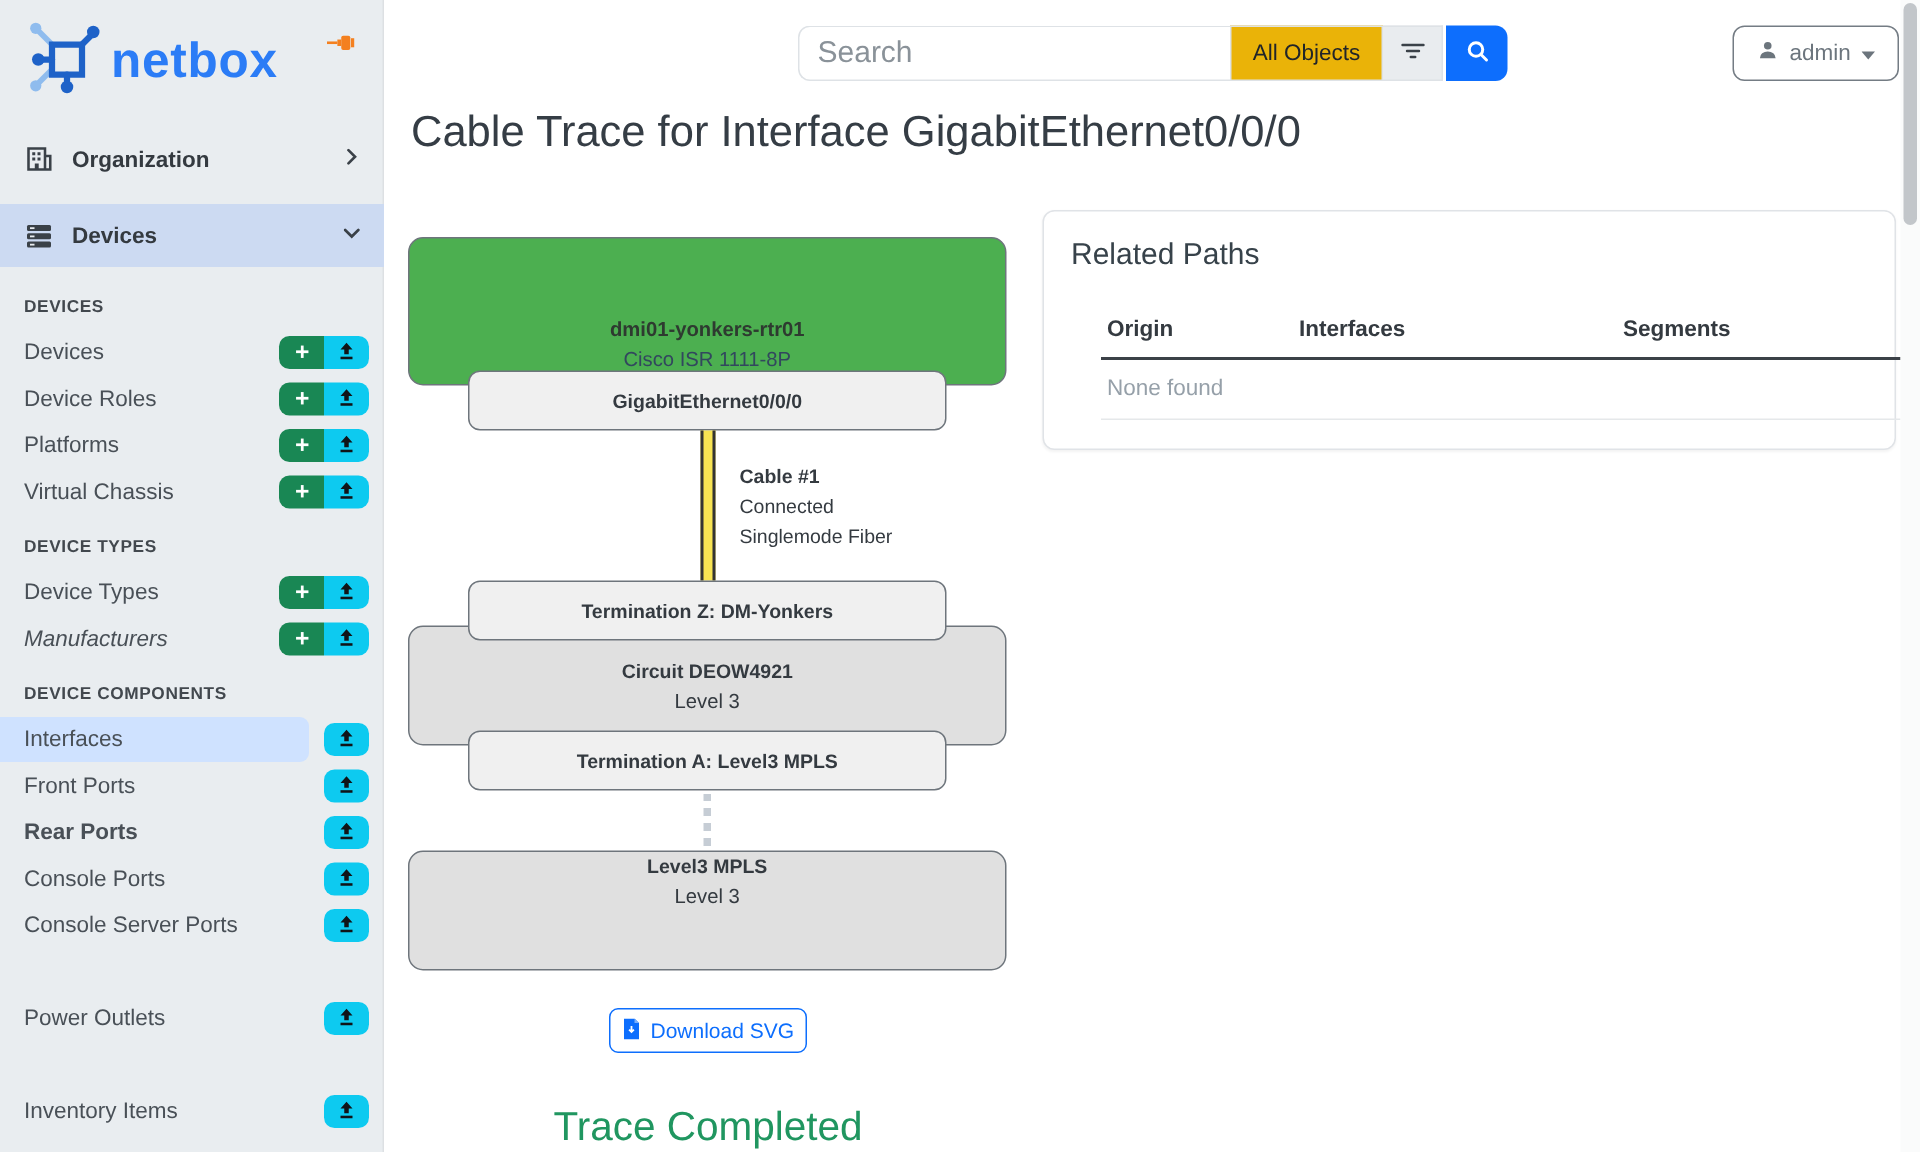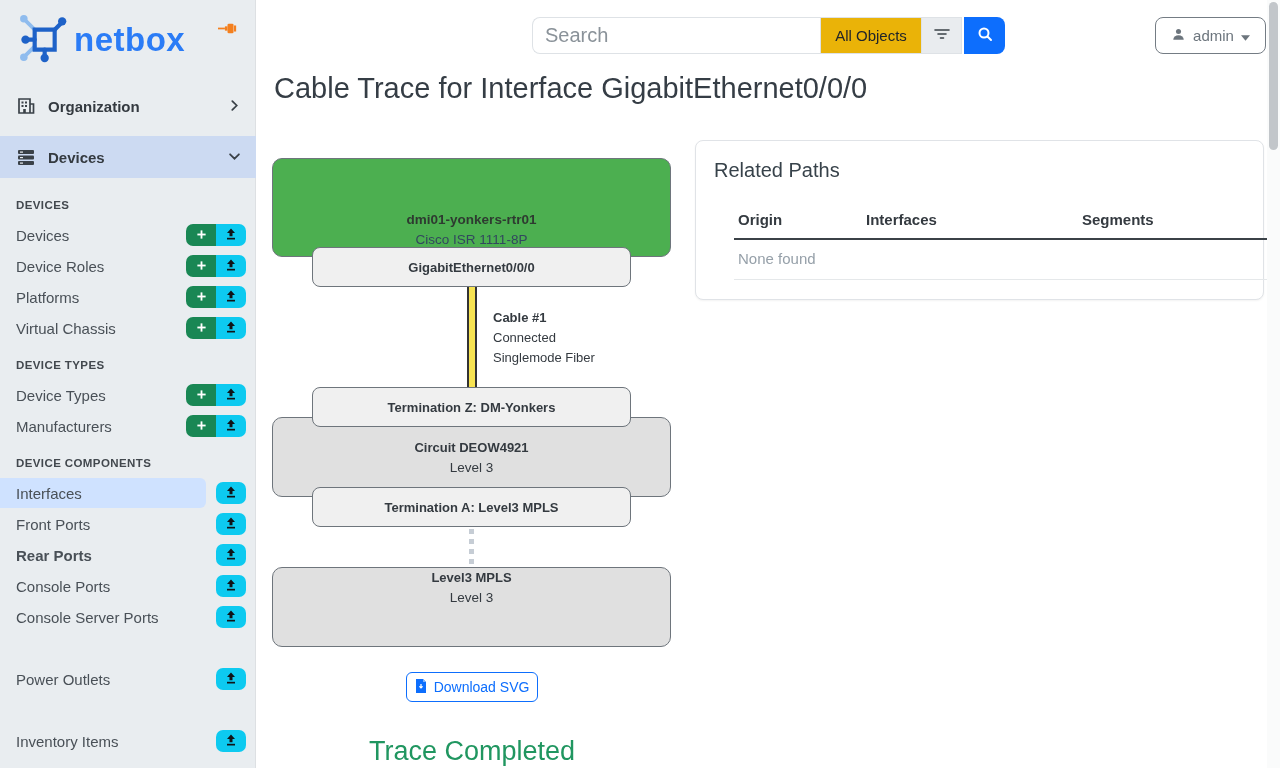--- a/index.html
+++ b/index.html
@@ -270,21 +270,21 @@
             </svg></span>
         </button>
       <button class="btn-import">
           <span><svg width="12" height="12" viewBox="0 0 12 12">
               <path d="M6 0.5 L10 5 H7.5 V8.2 H4.5 V5 H2 Z" fill="#101418"></path>
               <rect x="2" y="9.8" width="8" height="1.7" fill="#101418"></rect>
             </svg></span>
         </button>
     </span>
   </div>
-  <div class="nav-item" style="top:411px;">
+  <div class="nav-item" style="top:411px;font-style:italic;">
     <span class="ilabel">Manufacturers</span>
     <span class="btn-pair">
       <button class="btn-add">
           <span><svg width="11" height="11" viewBox="0 0 12 12">
               <rect x="5" y="1.5" width="2" height="9" fill="#fff"></rect>
               <rect x="1.5" y="5" width="9" height="2" fill="#fff"></rect>
             </svg></span>
         </button>
       <button class="btn-import">
           <span><svg width="12" height="12" viewBox="0 0 12 12">

